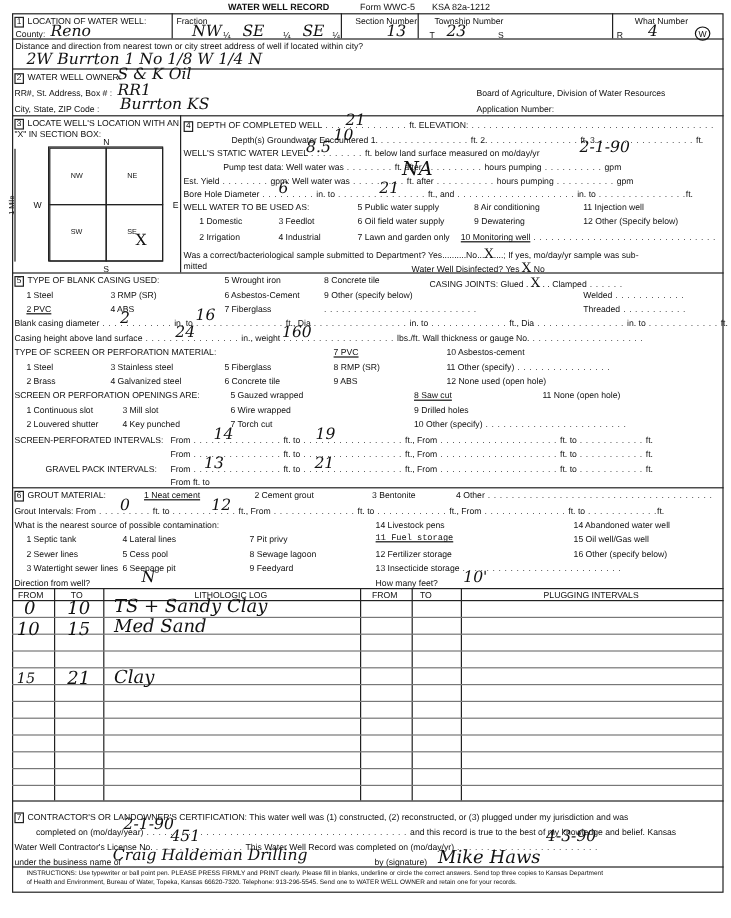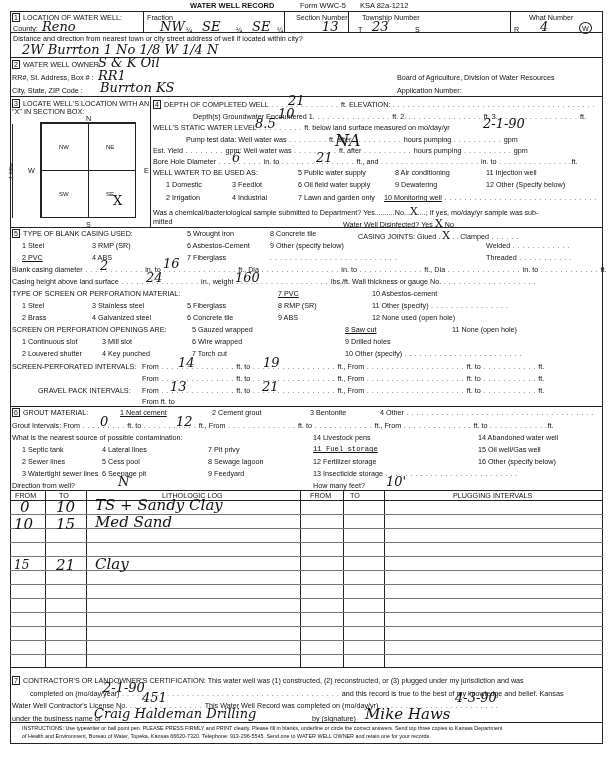--- a/index.html
+++ b/index.html
@@ -110,21 +110,21 @@
 <div class="abs" style="left:486px;top:168px;">11 Injection well</div>
 <div class="abs" style="left:166px;top:180px;">1 Domestic</div>
 <div class="abs" style="left:232px;top:180px;">3 Feedlot</div>
 <div class="abs" style="left:298px;top:180px;">6 Oil field water supply</div>
 <div class="abs" style="left:395px;top:180px;">9 Dewatering</div>
 <div class="abs" style="left:486px;top:180px;">12 Other (Specify below)</div>
 <div class="abs" style="left:166px;top:193px;">2 Irrigation</div>
 <div class="abs" style="left:232px;top:193px;">4 Industrial</div>
 <div class="abs" style="left:298px;top:193px;">7 Lawn and garden only</div>
 <div class="abs" style="left:384px;top:193px;"><span class="ul">10 Monitoring well</span><span class="dots"> . . . . . . . . . . . . . . . . . . . . . . . . . . . . . . .</span></div>
-<div class="abs" style="left:153px;top:205px;"><span>Was a chemical/bacteriological sample submitted to Department? Yes..........No...</span><span class="hw" style="font-size:11px;font-style:normal;">X</span><span>....; If yes, mo/day/yr sample was sub-</span></div>
+<div class="abs" style="left:153px;top:205px;"><span>Was a correct/bacteriological sample submitted to Department? Yes..........No...</span><span class="hw" style="font-size:11px;font-style:normal;">X</span><span>....; If yes, mo/day/yr sample was sub-</span></div>
 <div class="abs" style="left:153px;top:217px;">mitted</div>
 <div class="abs" style="left:343px;top:217px;"><span>Water Well Disinfected?  Yes</span>   <span class="hw" style="font-size:11px;font-style:normal;">X</span>        <span>No</span></div>
 
 <div class="hl" style="left:10px;top:227px;width:593px;"></div>
 <div class="abs" style="left:12px;top:229px;"><span class="secnum">5</span><span>TYPE OF BLANK CASING USED:</span></div>
 <div class="abs" style="left:187px;top:229px;">5 Wrought iron</div>
 <div class="abs" style="left:270px;top:229px;">8 Concrete tile</div>
 <div class="abs" style="left:358px;top:229px;"><span>CASING JOINTS: Glued</span> . <span class="hw" style="font-size:11px;font-style:normal;">X</span> . . <span>Clamped</span><span class="dots"> . . . . . .</span></div>
 <div class="abs" style="left:22px;top:241px;">1 Steel</div>
 <div class="abs" style="left:92px;top:241px;">3 RMP (SR)</div>

